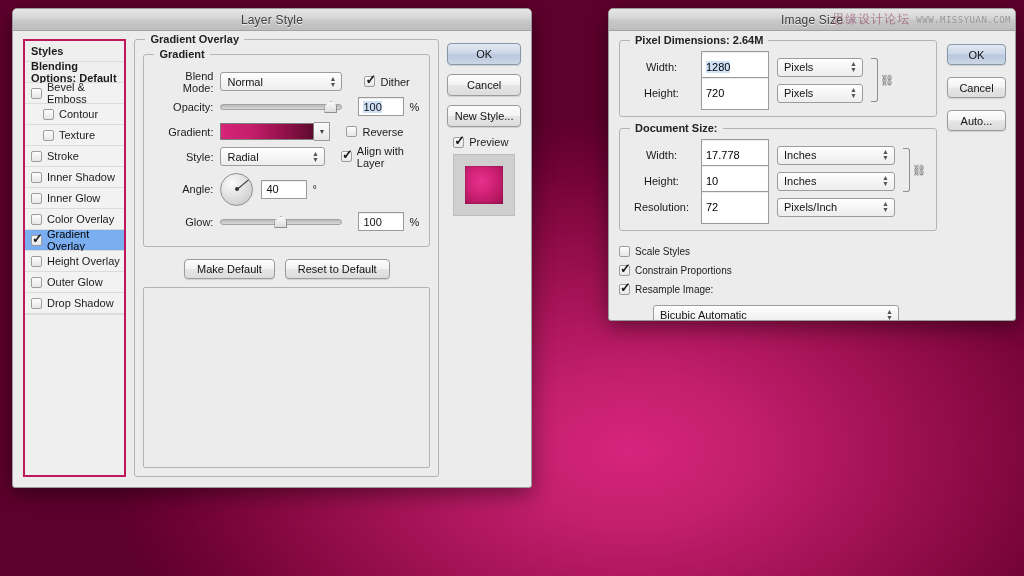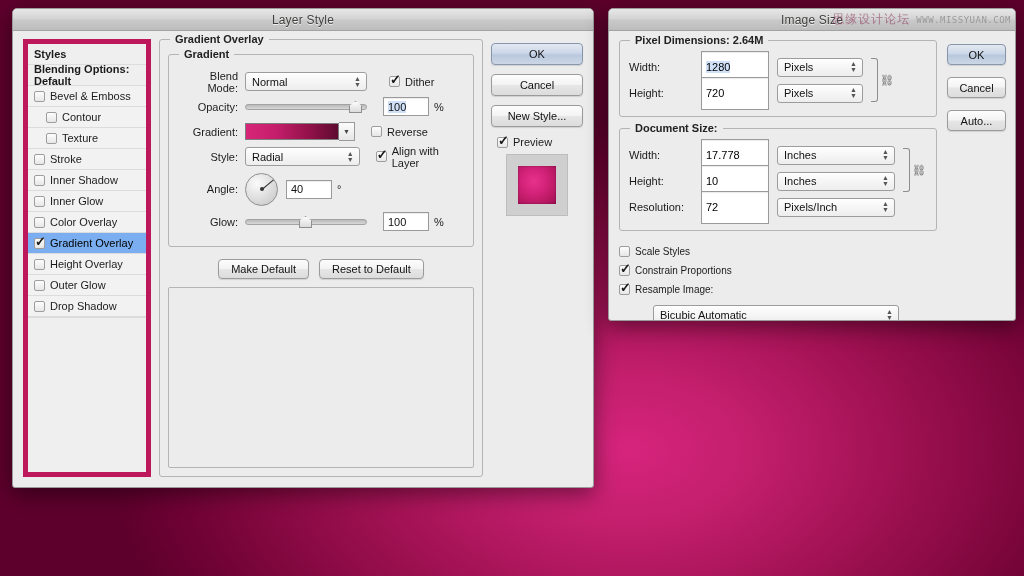--- a/index.html
+++ b/index.html
@@ -40,26 +40,26 @@
     text-shadow: 0 1px 0 rgba(255,255,255,.7);
   }
   .watermark {
     position: absolute; right: 4px; top: 2px;
     display: flex; align-items: center; gap: 6px;
   }
   .wm-cn { font-size: 12px; color: #8e3b5e; opacity: .62; letter-spacing: 1px; }
   .wm-en { font-family: "DejaVu Sans Mono", monospace; font-size: 9px; color: #9a9a9a; letter-spacing: .5px; }
 
   
-  #layer-style { left: 12px; top: 8px; width: 582px; height: 480px; }
+  #layer-style { left: 12px; top: 8px; width: 520px; height: 480px; }
   .ls-body { display: flex; padding: 8px 10px 10px 10px; height: calc(100% - 22px); }
 
   .styles-panel {
     width: 128px; background: #efefef;
-    border: 5px solid #be185d;
+    border: 2px solid #be185d;
     display: flex; flex-direction: column;
   }
   .style-row {
     height: 21px; display: flex; align-items: center;
     padding-left: 6px; font-size: 11px; color: #1b1b1b;
     border-bottom: 1px solid #dcdcdc;
     background: #f2f2f2;
   }
   .style-row.header { font-weight: bold; background: #efefef; }
   .style-row.indent { padding-left: 18px; }
@@ -198,21 +198,21 @@
 
   
   #image-size { left: 608px; top: 8px; width: 408px; height: 313px; }
   .is-body { display: flex; padding: 9px 9px 9px 10px; height: calc(100% - 22px); }
   .is-left { flex: 1; }
   .is-right { width: 80px; margin-left: 10px; padding-top: 4px; }
   .is-right .btn { height: 21px; width: 100%; margin-bottom: 12px; }
 
   .is-group { padding: 13px 9px 10px 9px; margin-bottom: 11px; }
   .is-frow { display: flex; align-items: center; height: 26px; }
-  .is-label { width: 72px; text-align: left; padding-right: 7px; font-size: 11px; color: #1a1a1a; flex: none; }
+  .is-label { width: 72px; text-align: center; padding-right: 7px; font-size: 11px; color: #1a1a1a; flex: none; }
   .is-field {
     height: 33px; width: 68px; border: 1px solid #9a9a9a; background: #fff;
     font-size: 11px; display: flex; align-items: center; padding: 0 4px;
     box-shadow: 0 1px 1px rgba(0,0,0,.08) inset;
   }
   .is-field.hl span { background: #cfe0f7; }
   .is-sel { width: 86px; margin-left: 8px; }
   .is-sel.wide { width: 118px; }
   .link-wrap {
     margin-left: 8px; width: 24px; height: 52px; position: relative;

